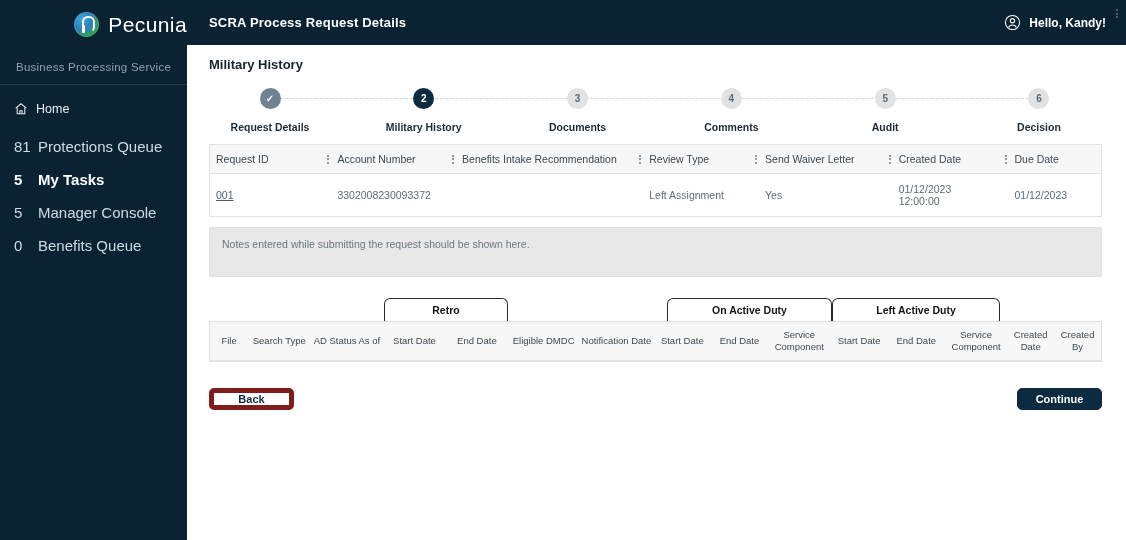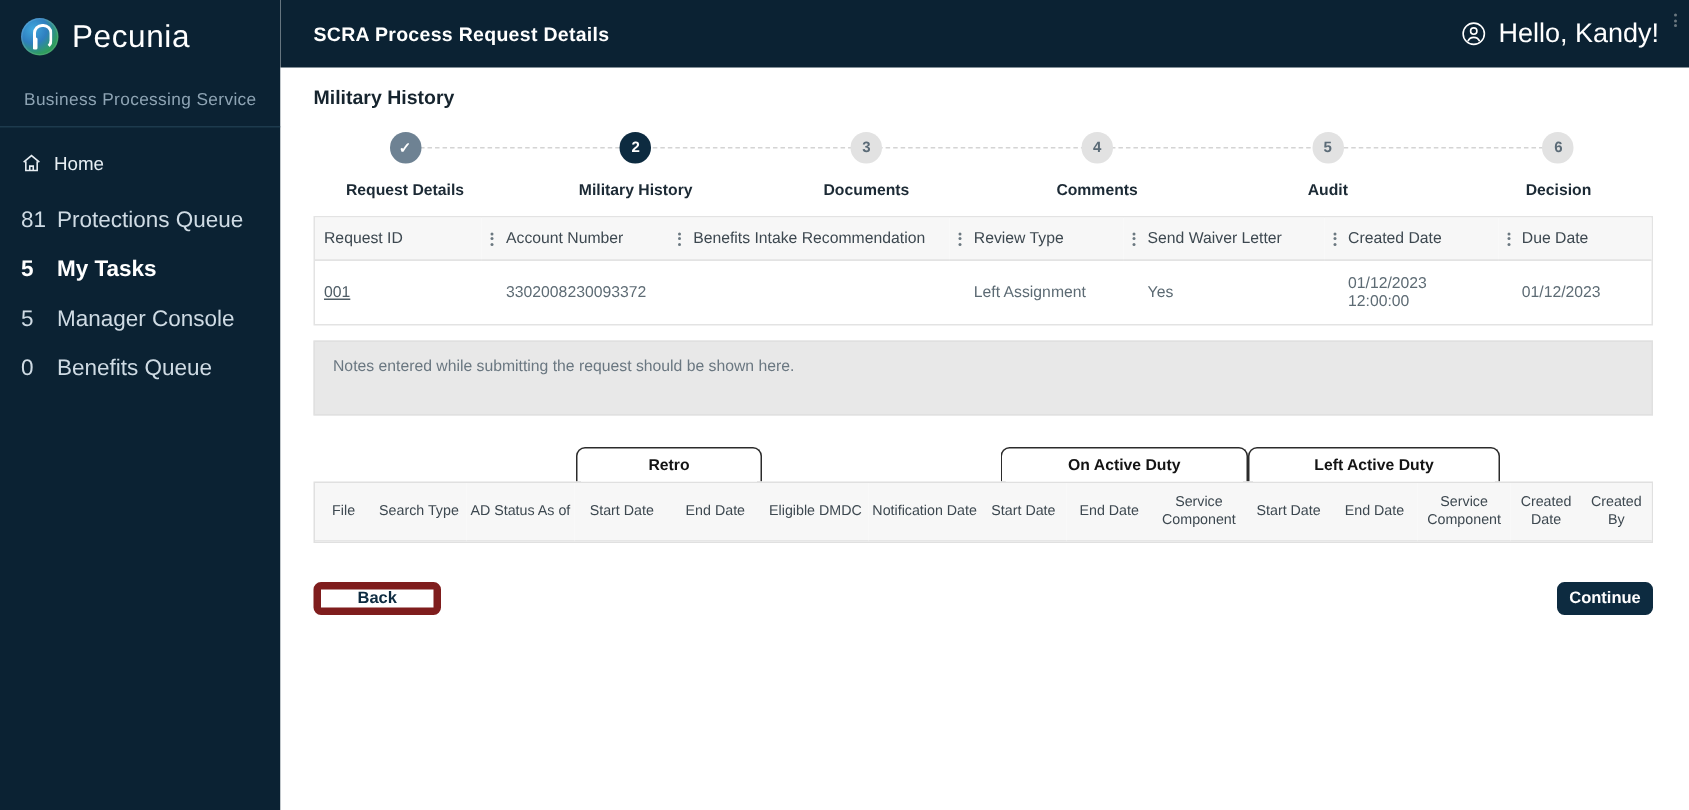--- a/index.html
+++ b/index.html
@@ -13,21 +13,21 @@
 
   
   .sidebar {
     width: 187px; height: 540px;
     background: #0b2233;
     flex: 0 0 187px;
     position: relative;
     color: #ffffff;
   }
   .brand { padding: 12px 0 0 14px; }
-  .brand-row { display: flex; align-items: center; gap: 9px; }
+  .brand-row { display: flex; align-items: center; gap: 9px; justify-content: flex-end; }
   .logo-mark {
     width: 25px; height: 25px; border-radius: 50%;
     background: radial-gradient(circle at 32% 30%, #3fa7dd 0%, #2f7fbf 38%, #2f9e5e 70%, #1e7a45 100%);
     position: relative; flex: 0 0 25px;
     box-shadow: 0 0 0 1px rgba(255,255,255,.12) inset;
   }
   .logo-mark::before {
     content: ""; position: absolute; left: 8px; top: 4px;
     width: 9px; height: 13px; border: 2.6px solid #ffffff;
     border-radius: 6px 6px 6px 0; border-bottom-color: transparent;
@@ -64,21 +64,21 @@
   .nav-sub.bold .cnt { color: #ffffff; }
 
   
   .content { flex: 1 1 auto; position: relative; background: #ffffff; }
   .topbar {
     height: 45px; background: #0b2233; color: #ffffff;
     display: flex; align-items: center; justify-content: space-between;
     padding: 0 20px 0 22px;
   }
   .topbar-title { font-size: 13px; font-weight: bold; letter-spacing: .2px; }
-  .topbar-user { display: flex; align-items: center; gap: 8px; font-size: 18px; font-weight: normal; }
+  .topbar-user { display: flex; align-items: center; gap: 8px; font-size: 12px; font-weight: bold; }
   .user-ico { width: 17px; height: 17px; }
 
   
   .page { padding: 12px 24px 0 22px; }
   .page-title { font-size: 13px; font-weight: bold; color: #16242e; margin-bottom: 16px; }
 
   
   .stepper { position: relative; height: 56px; margin: 0 8px 0 6px; }
   .steps { display: flex; justify-content: space-between; position: relative; }
   .step { display: flex; flex-direction: column; align-items: center; width: 110px; position: relative; z-index: 2; }
@@ -153,21 +153,21 @@
   .footer { display: flex; justify-content: space-between; margin-top: 26px; }
   .btn-back {
     background: #ffffff; border: 5px solid #7f1d1d; color: #0d2b40;
     border-radius: 5px; font-size: 11px; font-weight: bold;
     width: 85px; height: 22px; cursor: pointer;
     font-family: "Liberation Sans", sans-serif;
   }
   .btn-continue {
     background: #0d2b40; border: 1px solid #0d2b40; color: #ffffff;
     border-radius: 5px; font-size: 11px; font-weight: bold;
-    width: 64px; height: 22px; cursor: pointer;
+    width: 85px; height: 22px; cursor: pointer;
     font-family: "Liberation Sans", sans-serif;
   }
 </style>
 </head>
 <body>
 
 <div class="app">
 
   <aside class="sidebar">
     <div class="brand">

